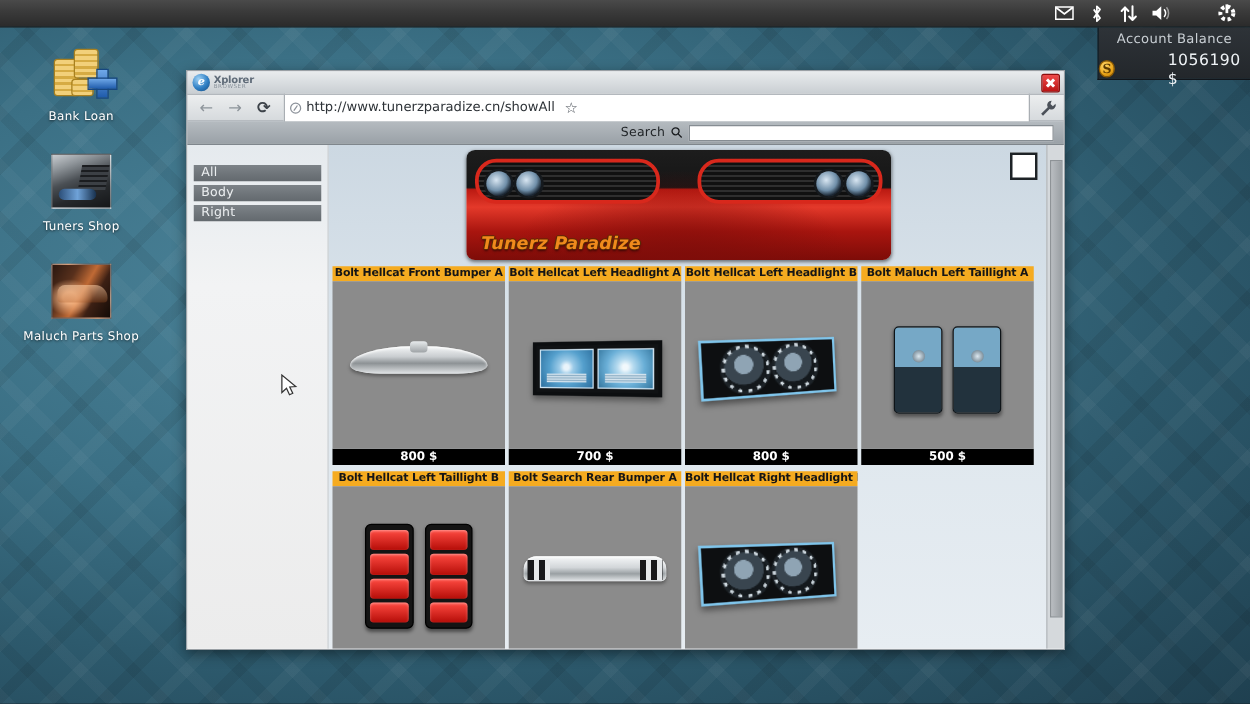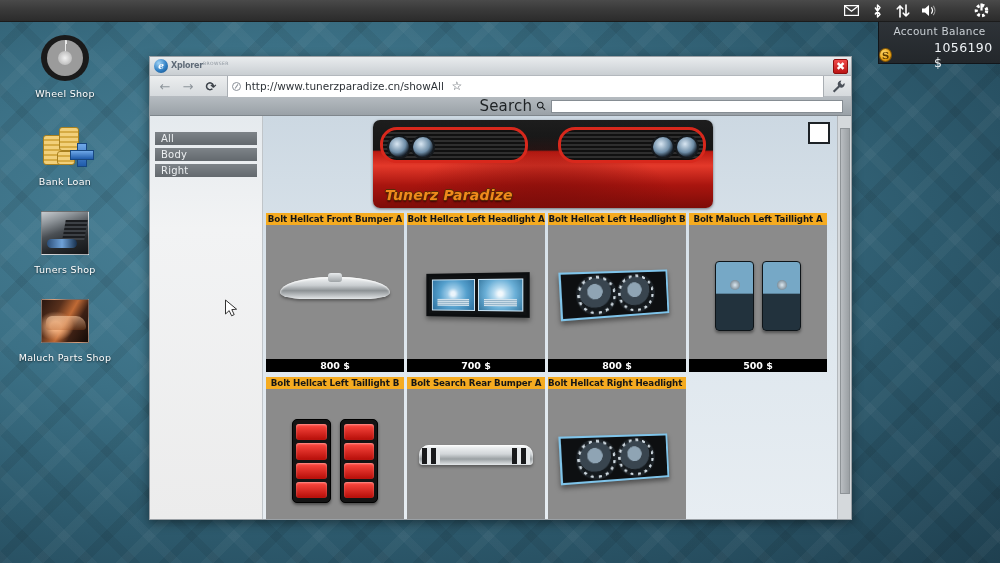--- a/index.html
+++ b/index.html
@@ -158,21 +158,21 @@
     display: flex; align-items: center; position: relative;
   }
   #brand { display: flex; align-items: center; gap: 3px; padding-left: 4px; }
   #brand-logo {
     width: 14px; height: 14px; border-radius: 50%;
     background: radial-gradient(circle at 35% 30%,#9fd2f5,#2f7fc4 55%,#15497c 100%);
     color:#fff; font-size:9px; font-weight:bold; font-style:italic;
     display:flex;align-items:center;justify-content:center;
     font-family:"DejaVu Serif",serif;
   }
-  #brand-text { display:flex; line-height:1; }
+  #brand-text { display:flex; flex-direction:column; line-height:1; }
   #brand-name {
     font-size: 8px; font-weight: bold; color:#5f6b78; letter-spacing:-.2px;
     filter: blur(.35px);
   }
   #brand-sub { font-size: 4.5px; color:#8a939c; letter-spacing:.4px; filter: blur(.3px);}
   #btn-close {
     position:absolute; right:3px; top:2px; width:15px; height:15px;
     background: linear-gradient(180deg,#ef4b4b,#bb1414);
     border:1px solid #8d0d0d; border-radius:2px;
     color:#fff; font-size:11px; font-weight:bold;
@@ -201,21 +201,21 @@
   }
   #url-sec:after{content:"";position:absolute;left:3px;top:1.2px;width:1.2px;height:5px;background:#8b9199;transform:rotate(35deg);}
   #url-text { font-size: 10.5px; color:#2d3237; white-space:nowrap; overflow:hidden; }
   .navicon { width:18px;height:19px;display:flex;align-items:center;justify-content:center;color:#4b5159;font-size:12px;cursor:pointer;}
 
   #searchbar {
     height: 19px; background: linear-gradient(180deg,#b5bbc0 0%,#9aa1a7 100%);
     border-bottom:1px solid #7f868c;
     display:flex; align-items:center; justify-content:flex-end; gap:5px; padding-right:8px;
   }
-  #search-label { font-size: 15px; color:#1e2225; letter-spacing:.2px; }
+  #search-label { font-size: 10px; color:#1e2225; letter-spacing:.2px; }
   #search-mag { font-size: 12px; color:#15181b; transform: rotate(-45deg); }
   #search-input {
     width: 292px; height: 13px; background:#fff; border:1px solid #868d93;
     font-size:10px; padding: 0 3px; color:#222;
     font-family:"DejaVu Sans","Liberation Sans",sans-serif;
   }
 
   #viewport { flex:1; display:flex; position:relative; background:#fff; overflow:hidden; }
 
   
@@ -400,26 +400,20 @@
   <div id="balance-row">
     <div id="coin">S</div>
     <div id="balance-amount">1056190 $</div>
   </div>
 </div>
 
 <div id="dock">
 
 
 
-  <div class="dock-item">
-    <div class="dock-art">
-      <div class="ic-wheel"></div>
-    </div>
-    <div class="dock-label">Wheel Shop</div>
-  </div>
 
   <div class="dock-item">
     <div class="dock-art">
       <div class="ic-coin-stack" style="left:6px;top:18px;width:20px;height:30px;"></div>
       <div class="ic-coin-stack" style="left:22px;top:10px;width:20px;height:24px;"></div>
       <div class="ic-coin-stack" style="left:20px;top:34px;width:18px;height:14px;"></div>
       <div class="ic-plus"></div>
     </div>
     <div class="dock-label">Bank Loan</div>
   </div>

